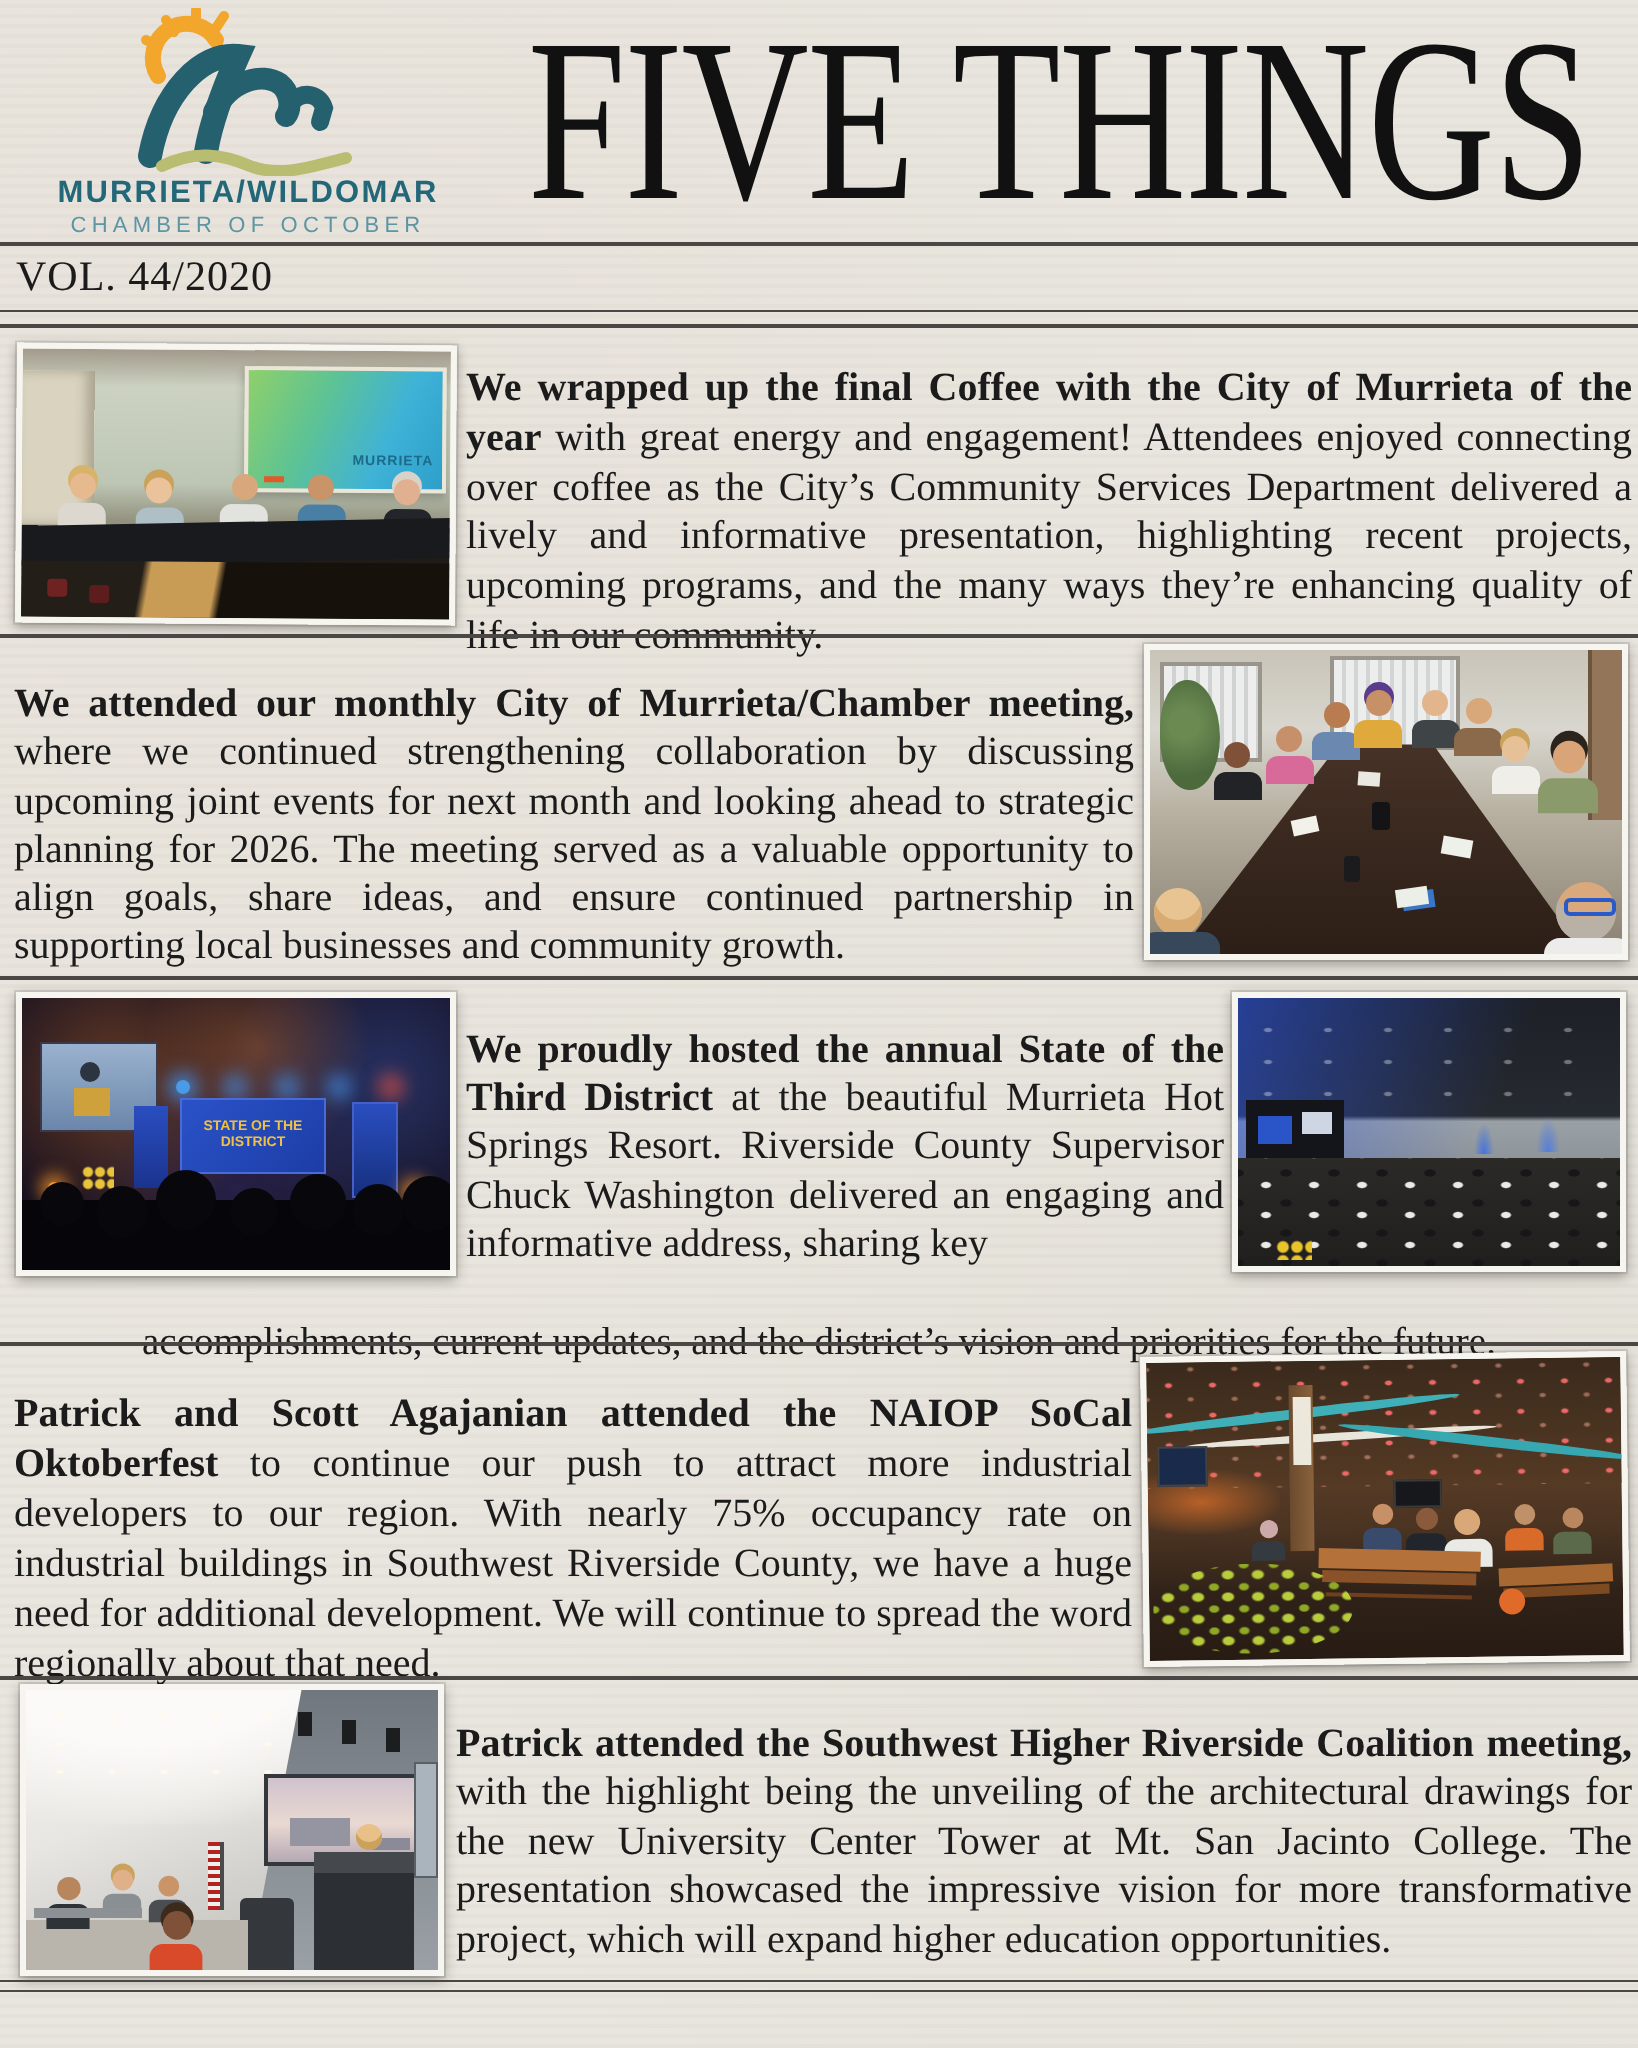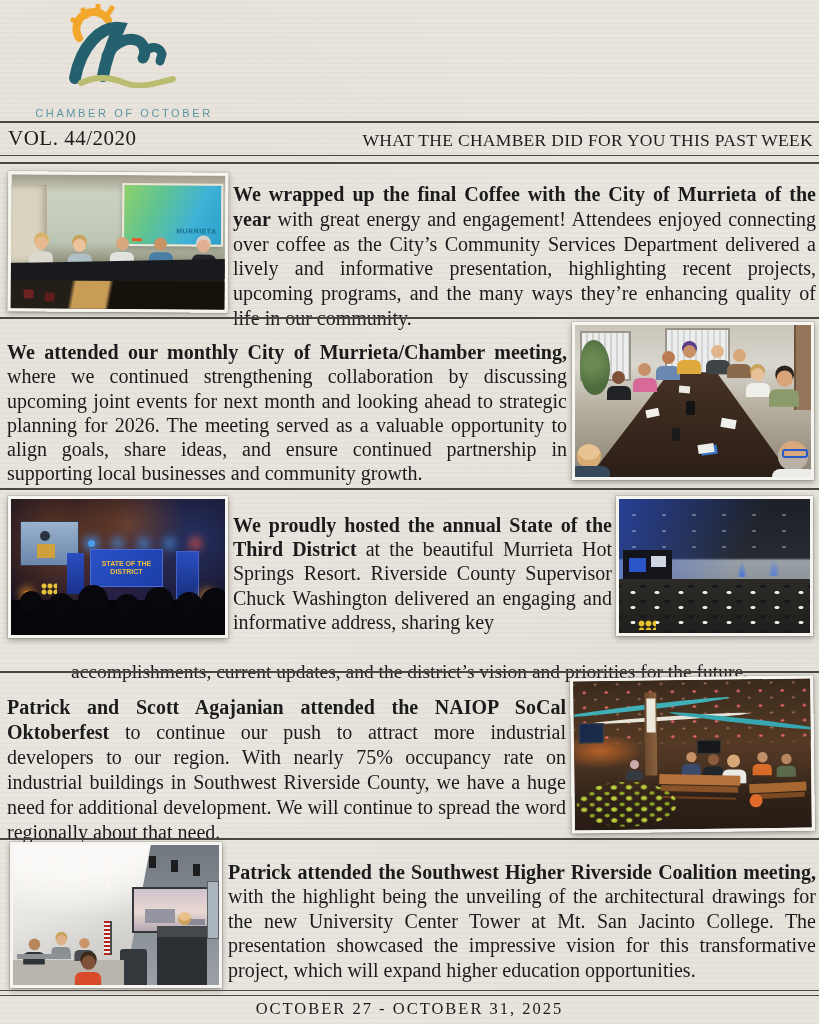--- a/index.html
+++ b/index.html
@@ -72,25 +72,28 @@
       <line x1="67" y1="4" x2="63" y2="10" stroke="#f2a72c" stroke-width="5" stroke-linecap="round"></line>
       <line x1="28" y1="16" x2="34" y2="19" stroke="#f2a72c" stroke-width="5" stroke-linecap="round"></line>
     </g>
     <g>
       <path d="M30,74 C36,42 56,22 74,24 C66,42 60,60 58,72" fill="none" stroke="#25606f" stroke-width="12" stroke-linecap="round"></path>
       <path d="M62,52 C70,36 86,32 95,38 C100,42 101,50 98,54" fill="none" stroke="#25606f" stroke-width="11" stroke-linecap="round"></path>
       <path d="M101,47 C107,41 115,43 117,50 L115,57" fill="none" stroke="#25606f" stroke-width="9" stroke-linecap="round"></path>
     </g>
     <path d="M36,79 C52,71 66,73 80,79 C95,85 112,79 128,75" fill="none" stroke="#b9bd72" stroke-width="6" stroke-linecap="round"></path>
   </svg>
+  <div id="org-name" class="abs">MURRIETA/WILDOMAR</div>
   <div id="org-sub" class="abs">CHAMBER OF OCTOBER</div>
+  <div id="title-wrap" class="abs">
+    <span>FIVE THINGS</span>
+  </div>
 
   <div class="rule" style="top:121px; height:2px;"></div>
   <div id="volume" class="abs">VOL. 44/2020</div>
-  <div id="tagline" class="abs">WHAT THE CHAMBER DID FOR YOU THIS PAST WEEK</div>
   <div class="rule" style="top:155px; height:1px;"></div>
   <div class="rule" style="top:162px; height:2px;"></div>
 
   <div id="p1" class="photo">
     <div class="abs" style="left:0;top:8%;width:17%;height:58%;background:#d9d3bf;border-radius:0 0 0 0;box-shadow:inset -4px 0 6px rgba(90,80,60,.35);"></div>
     <div class="abs" style="left:52%;top:6%;width:45%;height:44%;background:linear-gradient(115deg,#8fd06a 0%,#5ec393 35%,#3fb2d8 70%,#2d9fc9 100%);border:2px solid #eae6d8;box-shadow:0 2px 5px rgba(0,0,0,.25);">
       <span class="abs" style="right:4px;bottom:10px;font-family:'Liberation Sans',sans-serif;font-size:7px;font-weight:700;color:#1c6b8a;letter-spacing:.5px;">MURRIETA</span>
       <span class="abs" style="left:8px;bottom:3px;width:10px;height:3px;background:#e05a2a;"></span>
     </div>
     <div class="person" style="left:8%;top:46%;">
@@ -294,17 +297,16 @@
     <div class="person" style="left:28%;top:64%;transform:scale(.8);">
         <i style="background:#c89468;"></i>
         <u style="background:#4a4e52;"></u>
       </div>
     <div class="person" style="left:30%;top:80%;transform:scale(1.1);">
         <i style="background:#7e5138;box-shadow:0 -3px 0 1px #3c2a1a;"></i>
         <u style="background:#d84a2a;"></u>
       </div>
     <div class="abs" style="left:2%;top:78%;width:26%;height:5px;background:#8d9196;"></div>
   </div>
-  <p id="s5t" class="story-text"><b>Patrick attended the Southwest Higher Riverside Coalition meeting,</b><span> with the highlight being the unveiling of the architectural drawings for the new University Center Tower at Mt. San Jacinto College. The presentation showcased the impressive vision for this transformative project, which will expand higher education opportunities.</span></p>
+  <p id="s5t" class="story-text"><b>Patrick attended the Southwest Higher Riverside Coalition meeting,</b><span> with the highlight being the unveiling of the architectural drawings for the new University Center Tower at Mt. San Jacinto College. The presentation showcased the impressive vision for more transformative project, which will expand higher education opportunities.</span></p>
 
   <div id="dbl"></div>
-  <div id="date" class="abs">OCTOBER 27 - OCTOBER 31, 2025</div>
 </div>
 
 </body></html>

